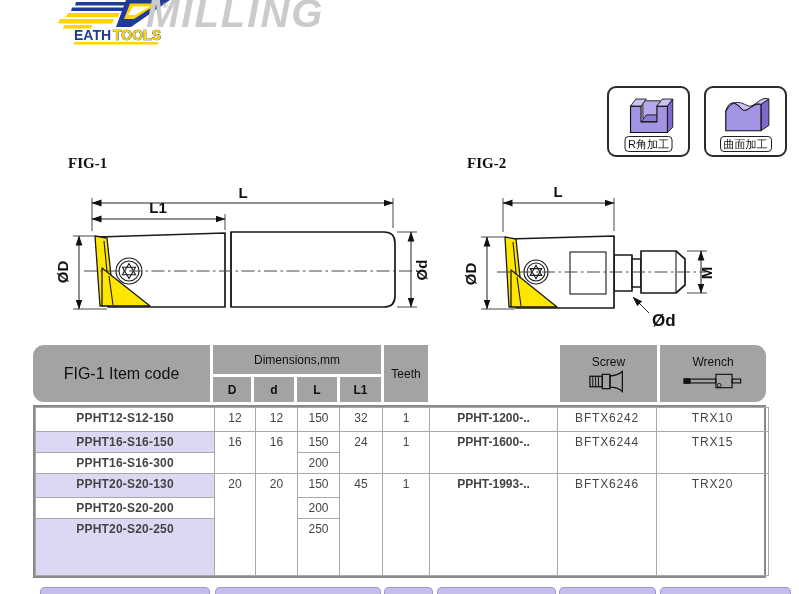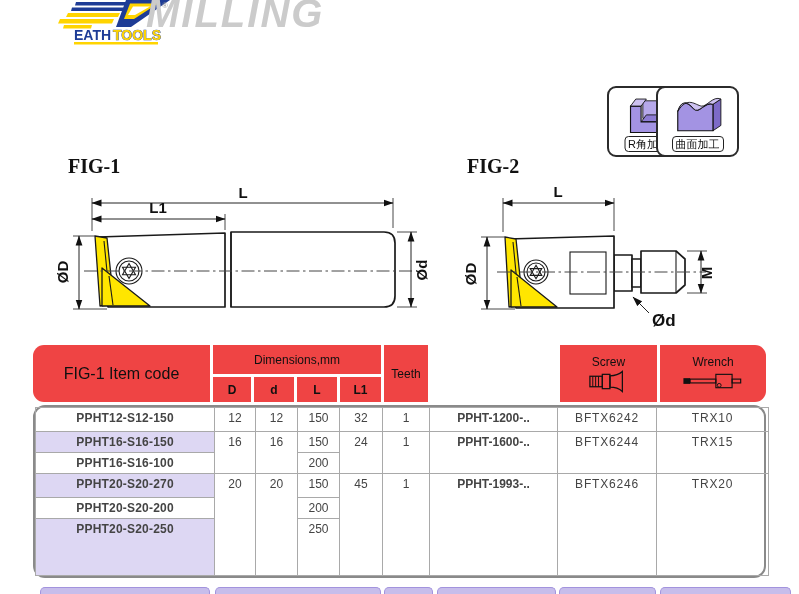--- a/index.html
+++ b/index.html
@@ -15,31 +15,31 @@
     left:146px;top:-9px;font-size:40px;font-weight:bold;font-style:italic;
     color:#cbcbcb;letter-spacing:2px;white-space:nowrap;
   }
 
   
   .badge{
     width:83px;height:71px;border:2px solid #2b2b2b;border-radius:9px;
     background:#fff;box-sizing:border-box;text-align:center;
   }
   #badge-0{left:607px;top:86px;}
-  #badge-1{left:656px;top:86px;}
+  #badge-1{left:704px;top:86px;}
   .badge svg{margin-top:4px;}
   .badge .blabel{
     position:absolute;left:50%;transform:translateX(-50%);bottom:3px;
     border:1.5px solid #222;border-radius:4px;background:#fff;
     font-size:11px;line-height:14px;padding:0 3px;white-space:nowrap;color:#111;
   }
 
   
   .figlabel{
-    font-family:"Liberation Serif",serif;font-weight:bold;font-size:20px;color:#111;
+    font-family:"Liberation Serif",serif;font-weight:bold;font-size:15px;color:#111;
   }
   #fig1-label{left:68px;top:155px;}
   #fig2-label{left:467px;top:155px;}
 
   
   #fig1-svg{left:40px;top:185px;}
   #fig2-svg{left:455px;top:185px;}
   .outline{fill:#ffffff;stroke:#1a1a1a;stroke-width:1.7;stroke-linejoin:round;}
   .thin{fill:none;stroke:#1a1a1a;stroke-width:1.1;}
   .insert{fill:#ffe600;stroke:#1a1a1a;stroke-width:1.3;stroke-linejoin:round;}
@@ -50,34 +50,34 @@
   .dimtext-big{font-family:"Liberation Sans",sans-serif;font-size:17px;font-weight:bold;fill:#111;}
 
   
   #spec-header{
     left:33px;top:345px;width:733px;height:57px;
     display:grid;gap:3px;
     grid-template-columns:177px 38px 40px 40px 41px 44px 126px 97px 106px;
     grid-template-rows:29px 25px;
   }
   .hcell{
-    background:#ef4444;display:flex;align-items:center;justify-content:center;
+    background:#a3a3a3;display:flex;align-items:center;justify-content:center;
     font-size:12px;color:#101010;
   }
   .hc-item{grid-column:1;grid-row:1/3;font-size:16px;border-radius:11px 0 0 11px;}
   .hc-dims{grid-column:2/6;grid-row:1;}
   .hc-sub{grid-row:2;font-weight:bold;}
   .hc-teeth{grid-column:6;grid-row:1/3;}
   .hc-insert{grid-column:7;grid-row:1/3;font-size:13px;}
   .hc-screw{grid-column:8;grid-row:1/3;flex-direction:column;gap:1px;}
   .hc-wrench{grid-column:9;grid-row:1/3;flex-direction:column;gap:2px;border-radius:0 11px 11px 0;}
 
   #spec-body-wrap{
     left:33px;top:405px;width:733px;box-sizing:border-box;
-    border:2px solid #8a8a8a;border-radius:12px;background:#fff;
+    border:2px solid #8a8a8a;border-radius:0;background:#fff;
   }
   #spec-table{border-collapse:collapse;width:100%;table-layout:fixed;}
   #spec-table td{
     border:1px solid #a9a9a9;text-align:center;vertical-align:top;
     padding:3px 2px 0 2px;font-size:12px;color:#444;line-height:15px;
     overflow:hidden;white-space:nowrap;
   }
   #spec-table tr.r1{height:24px;} #spec-table tr.r2{height:21px;}
   #spec-table tr.r3{height:21px;} #spec-table tr.r4{height:24px;}
   #spec-table tr.r5{height:21px;} #spec-table tr.r6{height:57px;}
@@ -295,25 +295,25 @@
     <td rowspan="2">16</td>
     <td rowspan="2">16</td>
     <td>150</td>
     <td rowspan="2">24</td>
     <td rowspan="2">1</td>
     <td rowspan="2" class="insert-val">PPHT-1600-..</td>
     <td rowspan="2" class="acc-val">BFTX6244</td>
     <td rowspan="2" class="acc-val">TRX15</td>
   </tr>
   <tr class="r3">
-    <td class="code">PPHT16-S16-100</td>
+    <td class="code">PPHT16-S16-300</td>
     <td>200</td>
   </tr>
   <tr class="r4">
-    <td class="code lav">PPHT20-S20-270</td>
+    <td class="code lav">PPHT20-S20-130</td>
     <td rowspan="3">20</td>
     <td rowspan="3">20</td>
     <td>150</td>
     <td rowspan="3">45</td>
     <td rowspan="3">1</td>
     <td rowspan="3" class="insert-val">PPHT-1993-..</td>
     <td rowspan="3" class="acc-val">BFTX6246</td>
     <td rowspan="3" class="acc-val">TRX20</td>
   </tr>
   <tr class="r5">

